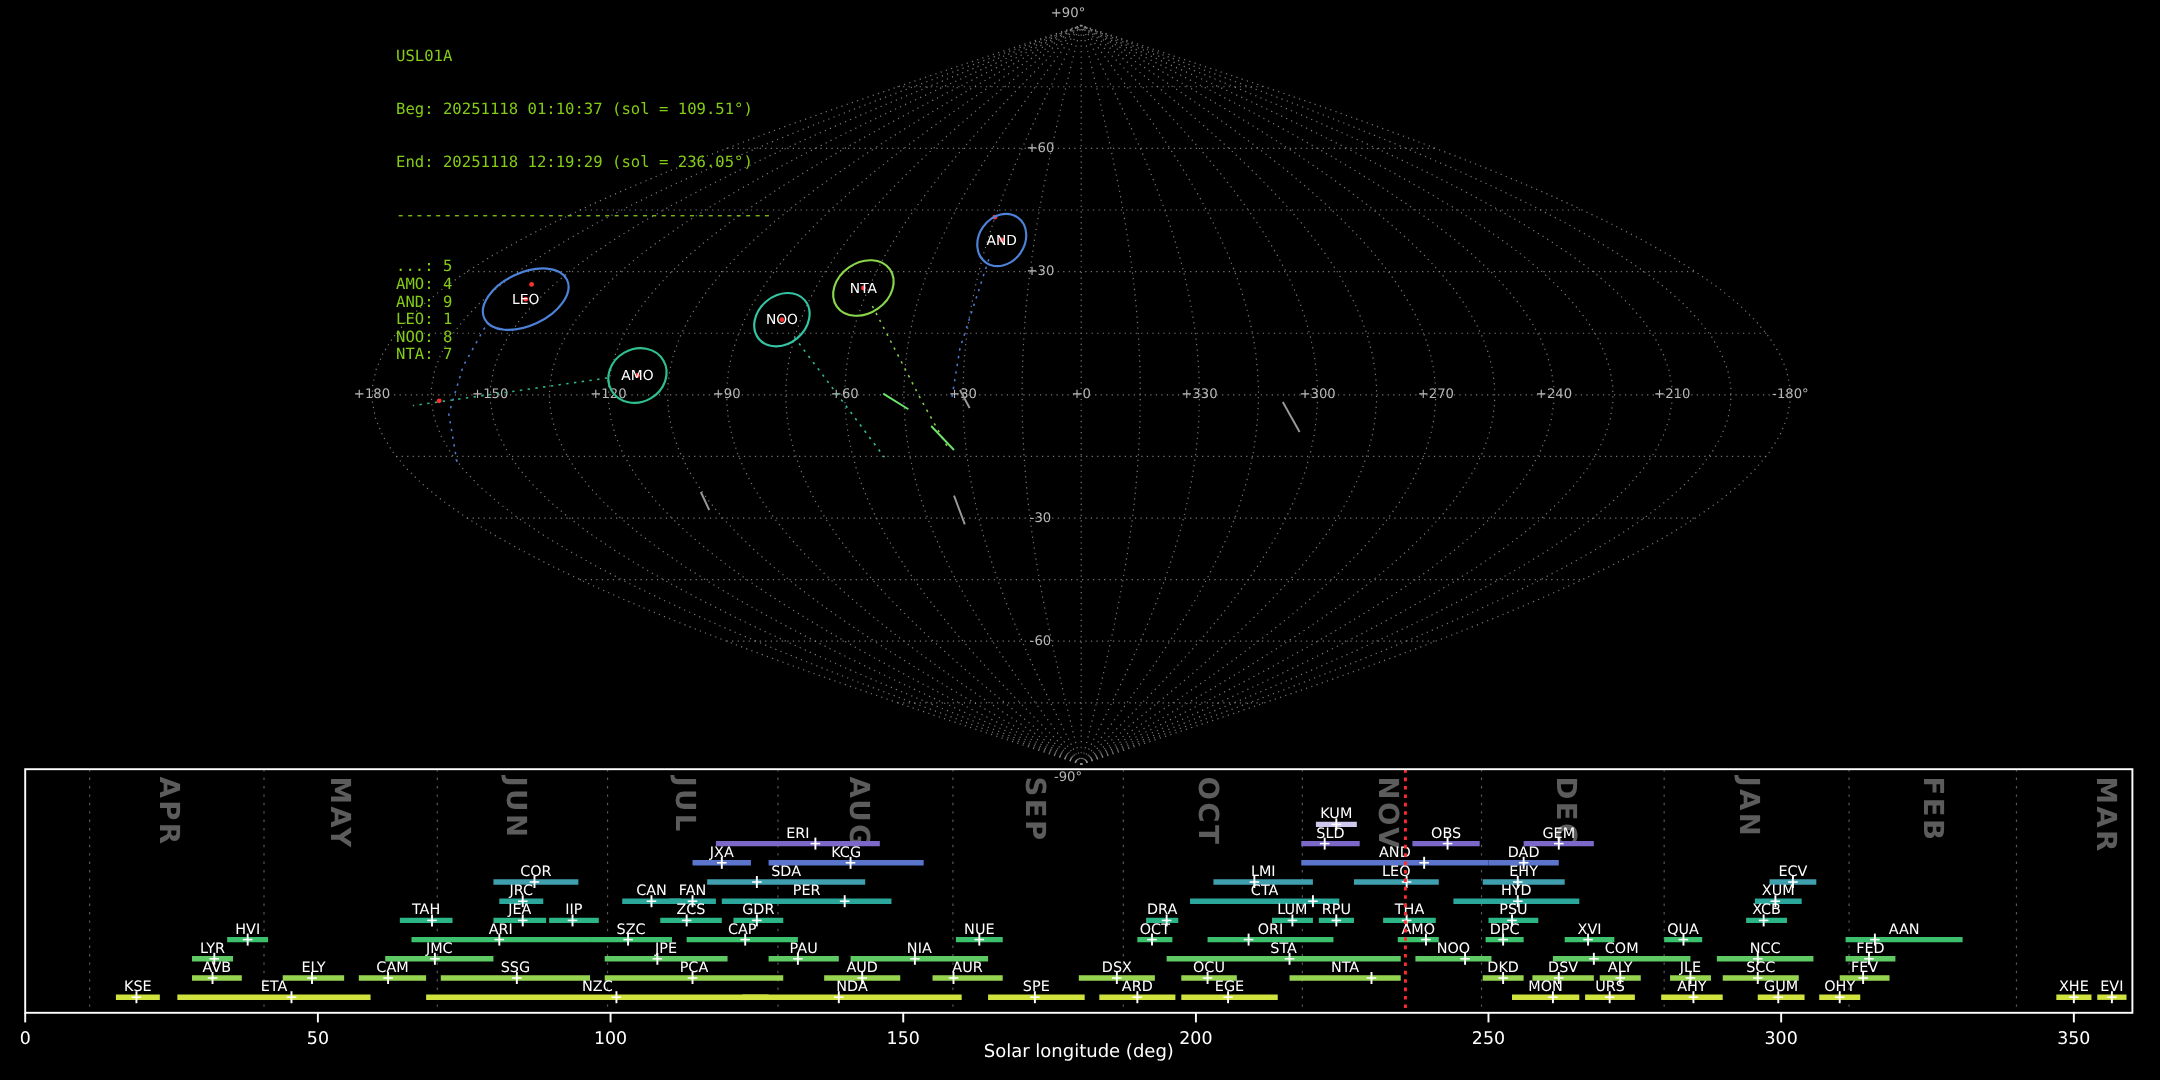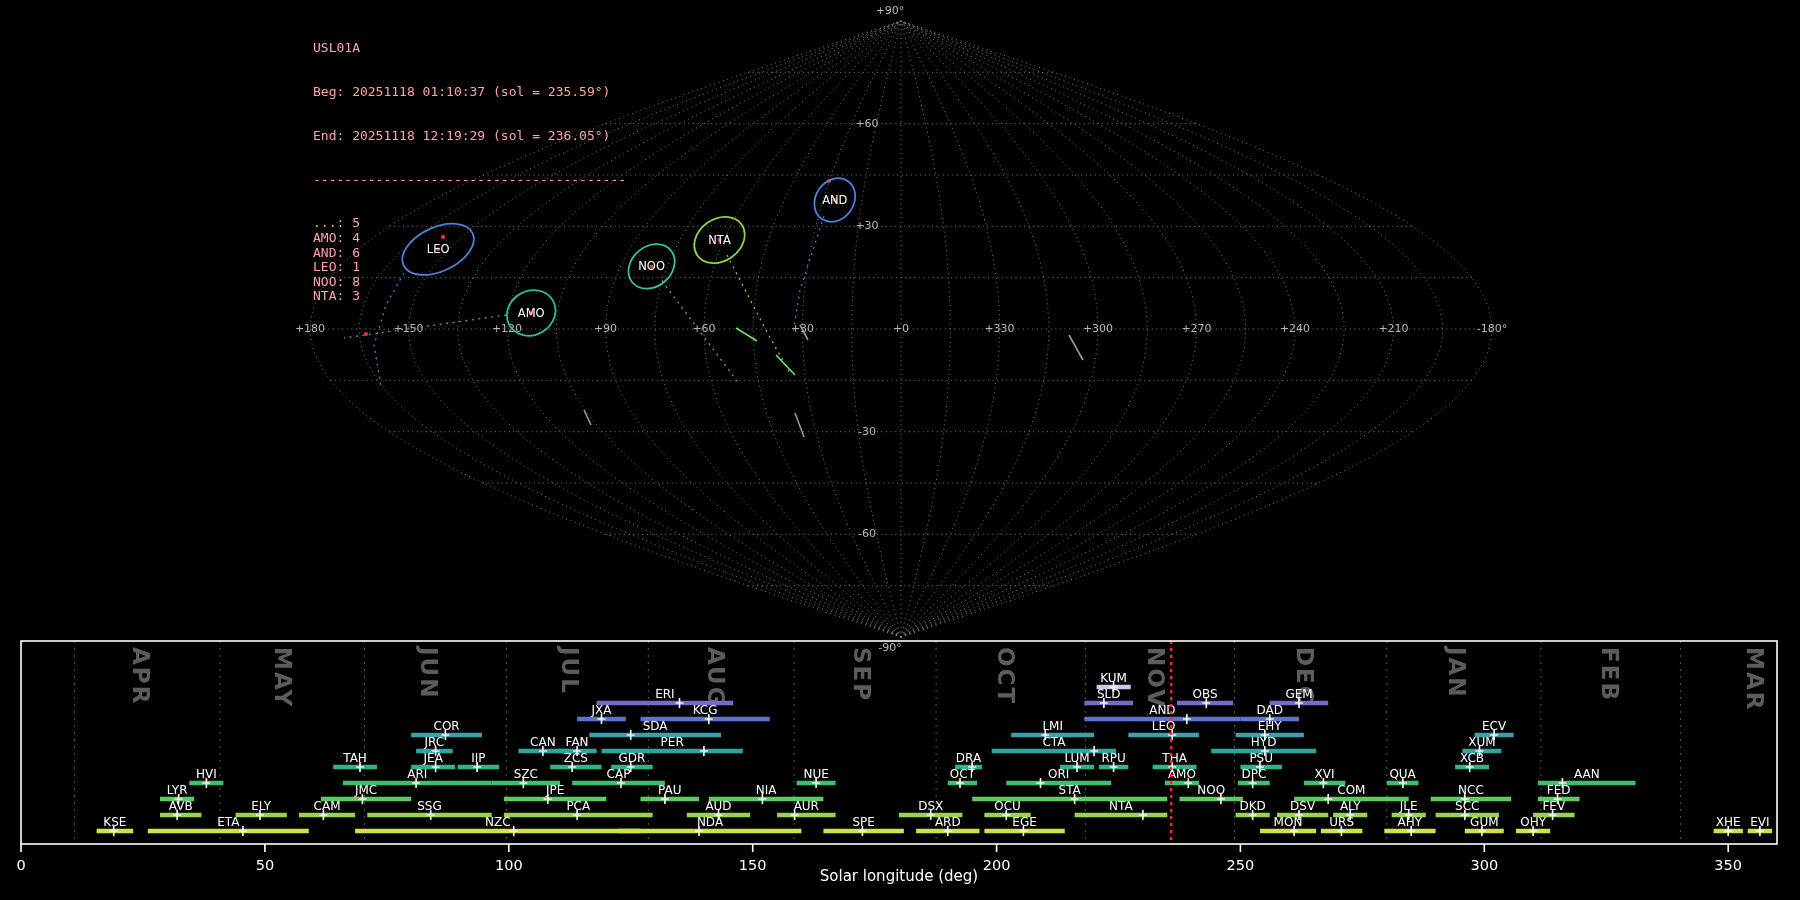--- a/index.html
+++ b/index.html
@@ -10,21 +10,21 @@
   .grid{stroke:#8f8f8f;stroke-width:1;stroke-dasharray:1 3.6;opacity:.85;fill:none;}
   .skylabel{fill:#b8b8b8;font-size:11px;}
   .radiant-label{fill:#ffffff;font-size:11.5px;}
   .traj{fill:none;stroke-width:1.3;stroke-dasharray:2 4.5;opacity:.95;}
   .track{stroke-width:1.6;}
   .month-label{fill:#5c5c5c;font-size:23px;font-weight:bold;letter-spacing:2px;}
   .boundary{stroke:#6e6e6e;stroke-width:1;stroke-dasharray:2 5;opacity:.8;}
   .bar-label{fill:#ffffff;font-size:12px;}
   .tick-label{fill:#ffffff;font-size:14.5px;}
   .axis-label{fill:#ffffff;font-size:15px;}
-  .station-info{position:absolute;left:313px;top:12px;color:#fca5a5;
+  .station-info{position:absolute;left:330px;top:12px;color:#84cc16;
     font-family:"DejaVu Sans Mono",monospace;font-size:13px;line-height:14.6px;white-space:pre;}
 </style>
 </head>
 <body>
 
 <svg id="plot" width="1800" height="900" viewBox="0 0 1800 900">
     <g>
       <line x1="748.0" y1="585.7" x2="1054.0" y2="585.7" class="grid"></line>
       <line x1="605.5" y1="534.3" x2="1196.5" y2="534.3" class="grid"></line>
       <line x1="483.1" y1="483.0" x2="1318.9" y2="483.0" class="grid"></line>
@@ -672,17 +672,17 @@
       <line x1="1484.3" x2="1484.3" y1="844" y2="852" stroke="#ffffff" stroke-width="1.6"></line>
       <text x="1484.3" y="870" class="tick-label" text-anchor="middle">300</text>
       <line x1="1728.2" x2="1728.2" y1="844" y2="852" stroke="#ffffff" stroke-width="1.6"></line>
       <text x="1728.2" y="870" class="tick-label" text-anchor="middle">350</text>
       <text x="899" y="881" class="axis-label" text-anchor="middle">Solar longitude (deg)</text>
     </g>
   </svg>
 
 <div class="station-info">
   <div>USL01A</div>
-  <div>Beg: 20251118 01:10:37 (sol = 235.59°)</div>
+  <div>Beg: 20251118 01:10:37 (sol = 109.51°)</div>
   <div>End: 20251118 12:19:29 (sol = 236.05°)</div>
   <div>----------------------------------------</div>
-  <div id="counts"><div>...: 5</div><div>AMO: 4</div><div>AND: 6</div><div>LEO: 1</div><div>NOO: 8</div><div>NTA: 3</div></div>
+  <div id="counts"><div>...: 5</div><div>AMO: 4</div><div>AND: 9</div><div>LEO: 1</div><div>NOO: 8</div><div>NTA: 7</div></div>
 </div>
 
 </body></html>

